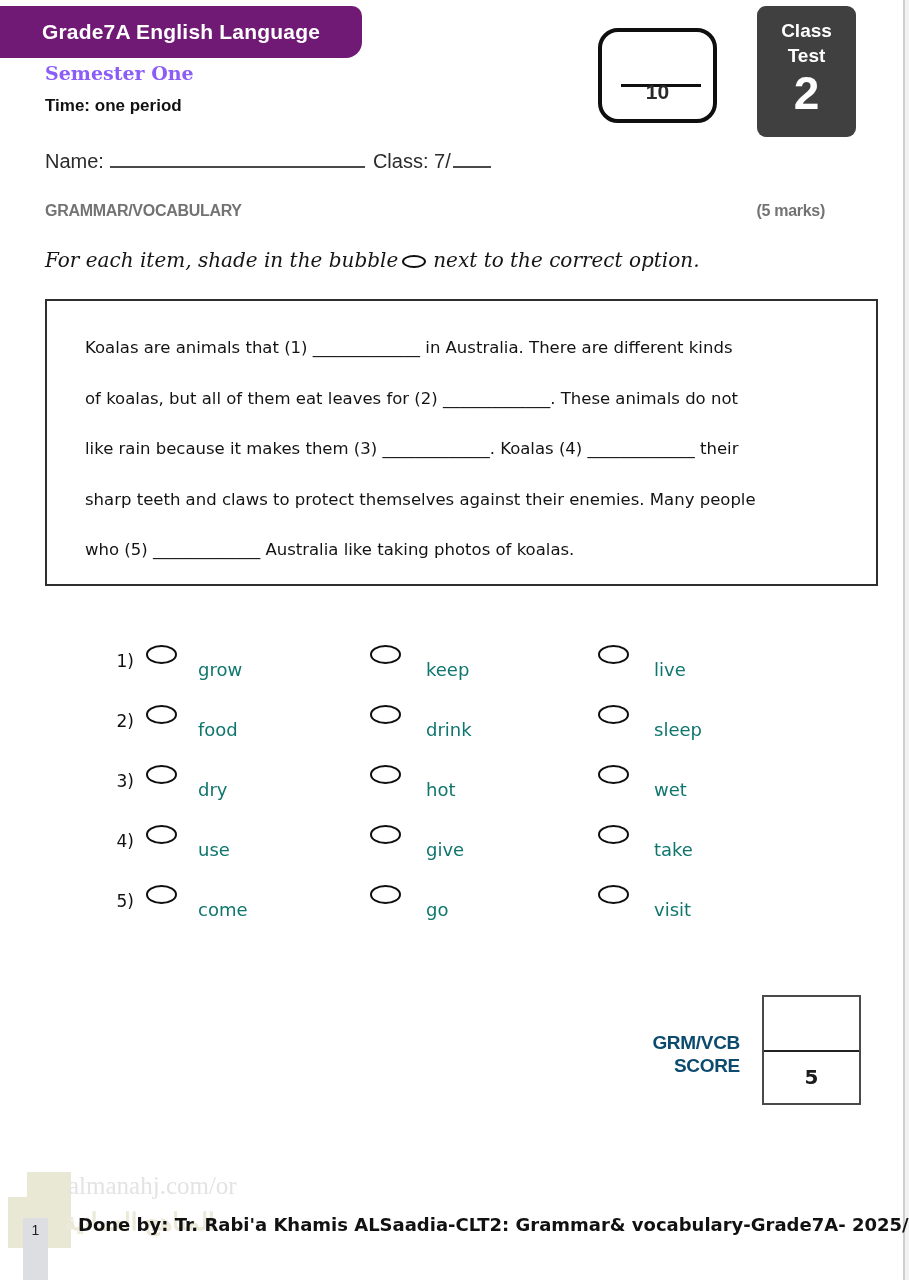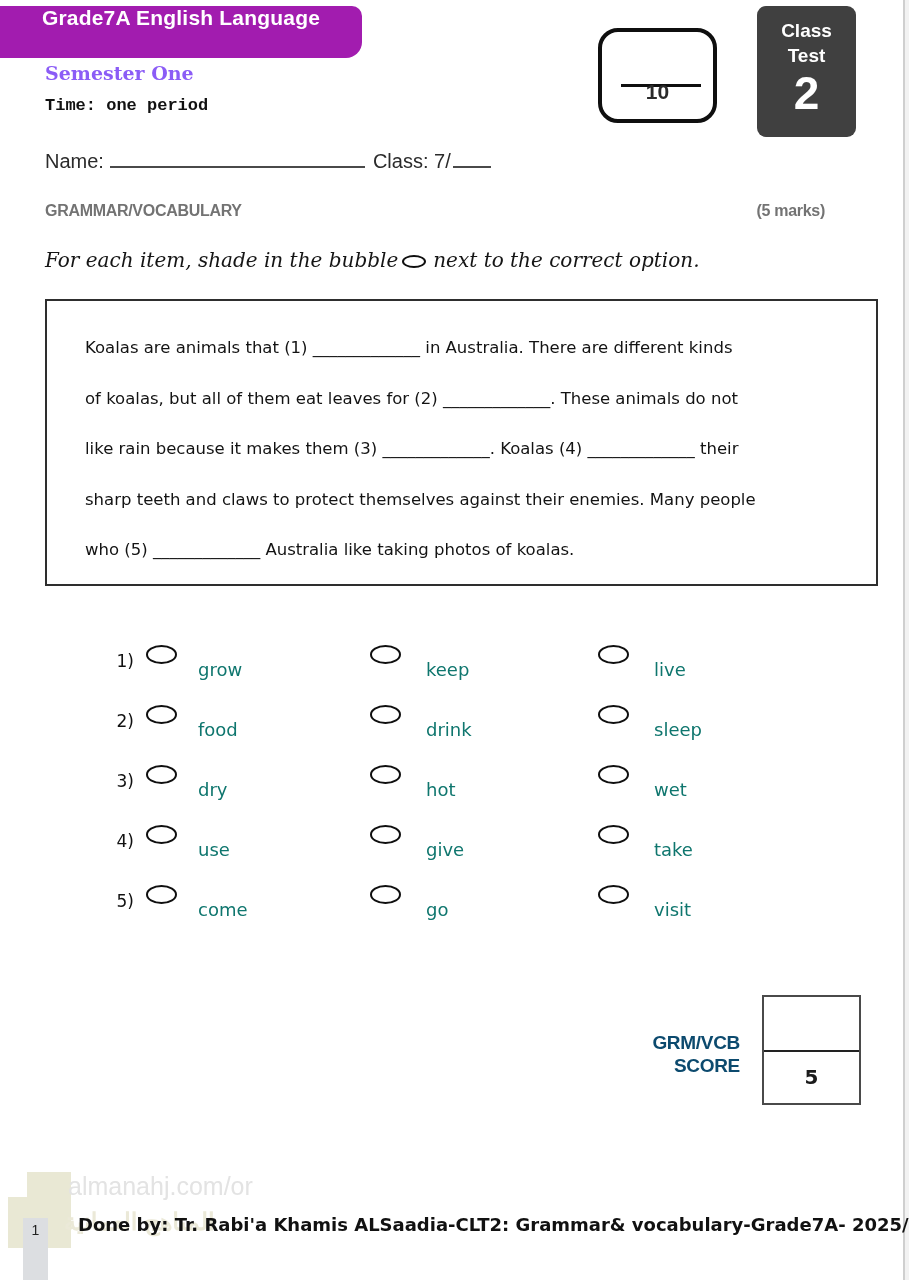--- a/index.html
+++ b/index.html
@@ -14,34 +14,34 @@
     color: #1c1c1c;
   }
   .edge-right {
     position: absolute; top: 0; right: 0; width: 6px; height: 100%;
     background: #f2f2f2; border-left: 2px solid #cfcfcf;
   }
 
   
   .band {
     position: absolute; left: 0; top: 6px; width: 362px; height: 52px;
-    background: #a21caf;
+    background: #701a75;
     border-radius: 0 10px 16px 0;
-    display: flex; align-items: flex-start; justify-content: center;
+    display: flex; align-items: center; justify-content: center;
   }
   .band-title {
     color: #ffffff; font-size: 21px; font-weight: bold; letter-spacing: 0.2px;
   }
   .semester {
     position: absolute; left: 45px; top: 62px;
     font-family: "DejaVu Serif", serif; font-weight: bold; font-size: 19px; color: #8b5cf6;
   }
   .time {
     position: absolute; left: 45px; top: 96px;
-    font-family: Liberation Mono, monospace; font-weight: bold; font-size: 17px; color: #111;
+    font-family: Liberation Sans, sans-serif; font-weight: bold; font-size: 17px; color: #111;
   }
   .score10-box {
     position: absolute; left: 598px; top: 28px; width: 119px; height: 95px;
     border: 4px solid #0f0f0f; border-radius: 20px; background: #fff;
   }
   .score10-line {
     position: absolute; left: 19px; top: 52px; width: 80px; height: 0;
     border-top: 3px solid #0f0f0f;
   }
   .score10-value {
@@ -127,21 +127,21 @@
     position: absolute; left: 0; top: 68px; width: 100%; text-align: center;
     font-size: 20px; font-weight: bold; color: #1b1b1b;
     font-family: "DejaVu Sans", sans-serif;
   }
 
   
   .wm-beige-a { position: absolute; left: 27px; top: 1172px; width: 44px; height: 76px; background: #e9e8d4; }
   .wm-beige-b { position: absolute; left: 8px;  top: 1197px; width: 30px; height: 51px; background: #e9e8d4; }
   .wm-url {
     position: absolute; left: 68px; top: 1172px; font-size: 25px; color: #e3e3e3;
-    font-family: Liberation Sans, sans-serif;
+    font-family: Liberation Serif, serif;
     text-align: center;
   }
   .wm-arabic {
     position: absolute; left: 64px; top: 1208px; font-size: 24px; color: #ebe9d8;
     font-weight: bold;
   }
   .pagenum-strip {
     position: absolute; left: 23px; top: 1218px; width: 25px; height: 62px;
     background: #dcdee1;
   }

